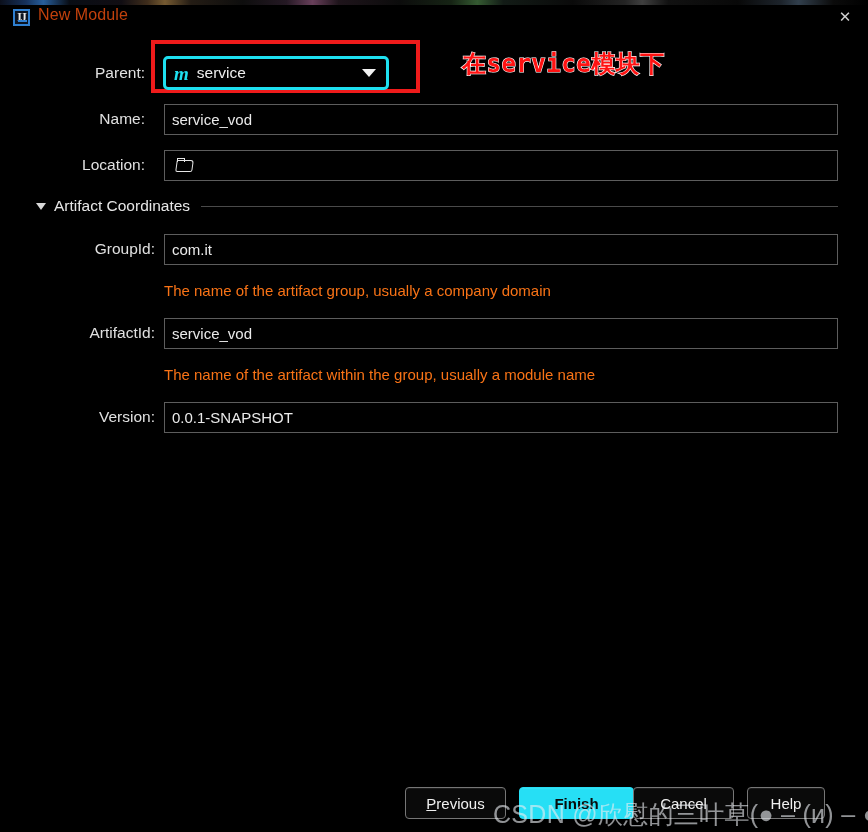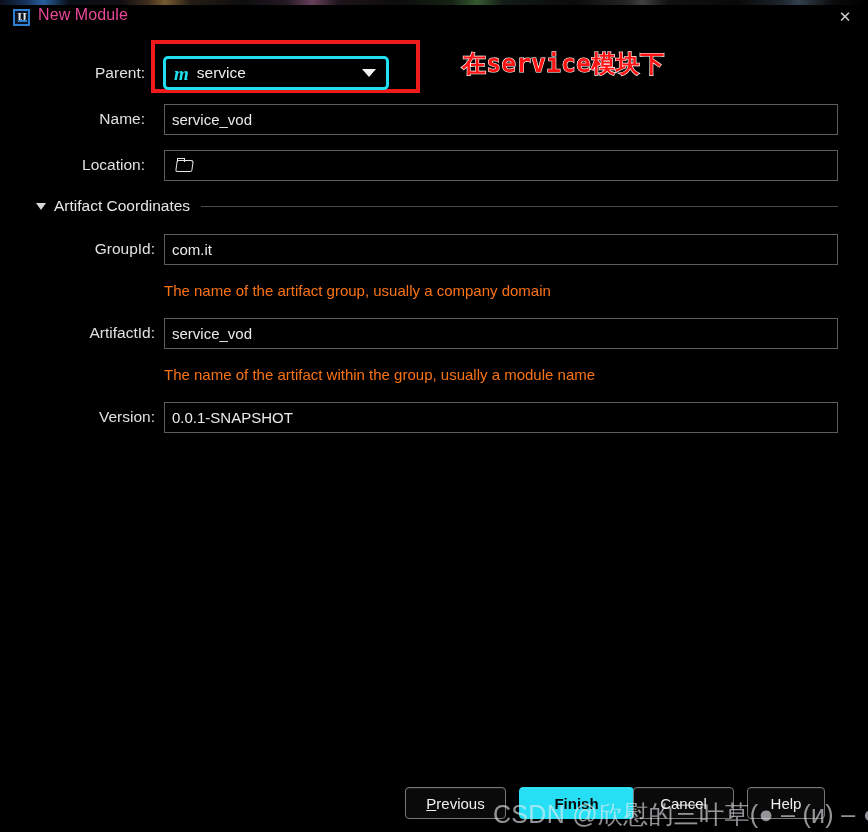--- a/index.html
+++ b/index.html
@@ -58,21 +58,21 @@
   .ij-icon .ij-bar {
     position: absolute;
     left: 3px; bottom: 2px;
     width: 9px; height: 2px;
     background: #2f7fd0;
   }
   .title-text {
     position: absolute;
     left: 38px; top: 6px;
     font-size: 16px;
-    color: #ec4899;
+    color: #c2410c;
     letter-spacing: .1px;
   }
   .close-btn {
     position: absolute;
     right: 0; top: 0;
     width: 46px; height: 34px;
     display: flex;
     align-items: center;
     justify-content: center;
     color: #cfcfcf;

